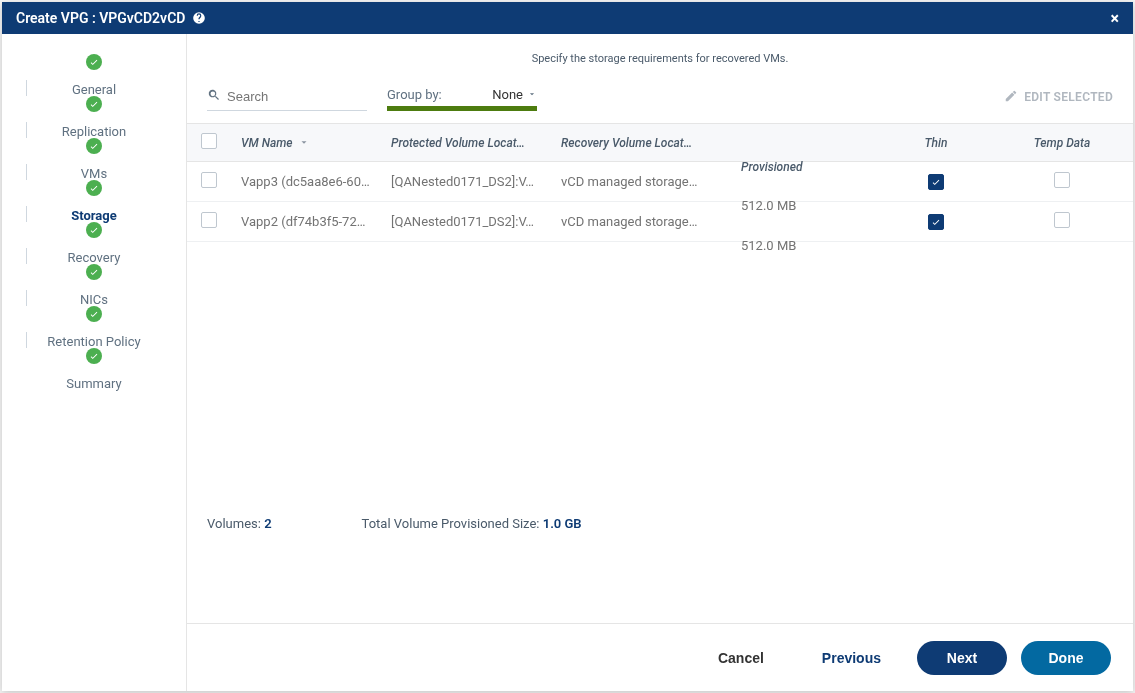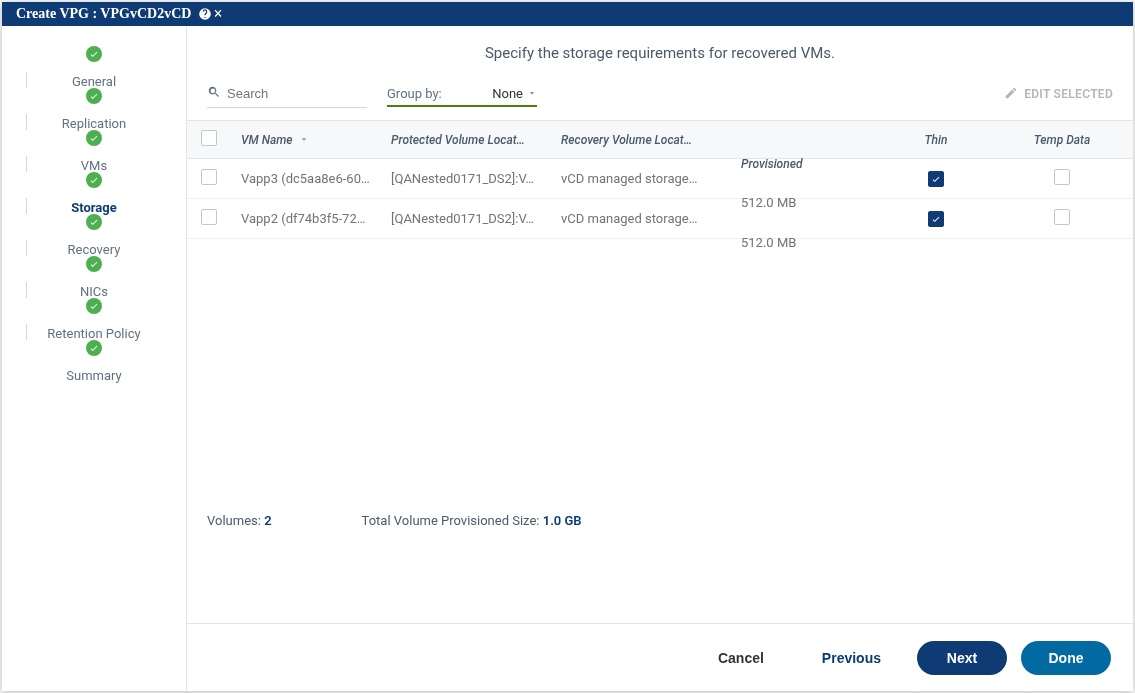--- a/index.html
+++ b/index.html
@@ -1,36 +1,36 @@
 <!DOCTYPE html>
 <html><head>
 <meta charset="utf-8">
 <style>
   * { box-sizing: border-box; margin: 0; padding: 0; }
   body { font-family: -apple-system, BlinkMacSystemFont, "Segoe UI", Roboto, Arial, sans-serif; background: #f5f5f5; width: 1135px; height: 693px; overflow: hidden; }
   .modal { width: 1131px; height: 689px; margin: 2px; background: #fff; box-shadow: 0 2px 8px rgba(0,0,0,0.2); display: flex; flex-direction: column; }
-  .modal-header { background: #0e3b74; color: #fff; height: 24px; display: flex; align-items: center; justify-content: flex-start; padding: 0 14px; font-size: 14px; font-weight: 600; font-family: Liberation Serif, serif; }
+  .modal-header { background: #0e3b74; color: #fff; height: 32px; display: flex; align-items: center; justify-content: space-between; padding: 0 14px; font-size: 14px; font-weight: 600; }
   .modal-header-left { display: flex; align-items: center; gap: 6px; }
   .help-icon { width: 16px; height: 16px; display: inline-flex; align-items: center; justify-content: center; }
   .help-icon svg { width: 14px; height: 14px; fill: #fff; }
   .close-icon { cursor: pointer; font-size: 16px; font-weight: bold; }
   .modal-body { flex: 1; display: flex; min-height: 0; }
   .sidebar { width: 185px; border-right: 1px solid #e5e5e5; padding: 20px 0; }
   .step { display: flex; align-items: center; padding: 0 16px; height: 28px; gap: 12px; font-size: 13px; color: #607181; cursor: pointer; position: relative; margin-bottom: 14px; flex-direction: column; }
   .step.active { color: #0e3b74; font-weight: 700; }
   .step-icon { width: 16px; height: 16px; border-radius: 50%; background: #4caf50; display: flex; align-items: center; justify-content: center; flex-shrink: 0; }
   .step-icon svg { width: 10px; height: 10px; fill: #fff; }
   .step-connector { position: absolute; left: 23.5px; top: 26px; width: 1px; height: 16px; background: #cfd7df; }
   .main { flex: 1; display: flex; flex-direction: column; min-width: 0; }
-  .main-desc { text-align: center; font-size: 15px; color: #4a5a6a; padding: 18px 0 10px; }
+  .main-desc { text-align: center; font-size: 11px; color: #4a5a6a; padding: 18px 0 10px; }
   .toolbar { display: flex; align-items: center; padding: 8px 20px 12px; gap: 20px; }
   .search-wrap { display: flex; align-items: center; gap: 6px; width: 160px; border-bottom: 1px solid #cfd7df; padding: 4px 0; }
   .search-wrap input { border: none; outline: none; font-size: 13px; width: 100%; color: #555; }
   .search-icon svg { width: 14px; height: 14px; fill: #607181; }
-  .groupby { display: flex; align-items: center; gap: 4px; font-size: 13px; color: #607181; border-bottom: 2px solid #4d7c0f; padding: 4px 0; width: 150px; justify-content: space-between; }
+  .groupby { display: flex; align-items: center; gap: 4px; font-size: 13px; color: #607181; border-bottom: 5px solid #4d7c0f; padding: 4px 0; width: 150px; justify-content: space-between; }
   .groupby-right { display: flex; align-items:center; gap:4px; }
   .groupby-val { color: #333; margin-left: 40px; }
   .caret svg { width: 10px; height: 10px; fill: #607181; }
   .spacer { flex: 1; }
   .edit-selected { display: flex; align-items: center; gap: 6px; color: #b0b7bf; font-size: 12px; font-weight: 600; letter-spacing: 0.3px; cursor: default; }
   .edit-selected svg { width: 14px; height: 14px; fill: #b0b7bf; }
   .table { border-top: 1px solid #e5e5e5; }
   .thead { display: flex; background: #f7f8fa; border-bottom: 1px solid #e5e5e5; height: 38px; align-items: center; font-size: 12px; color: #4a5a6a; font-weight: 500; font-style: italic; }
   .th, .td { padding: 0 10px; overflow: hidden; text-overflow: ellipsis; white-space: nowrap; }
   .col-check { width: 44px; text-align: center; flex-shrink: 0; }

